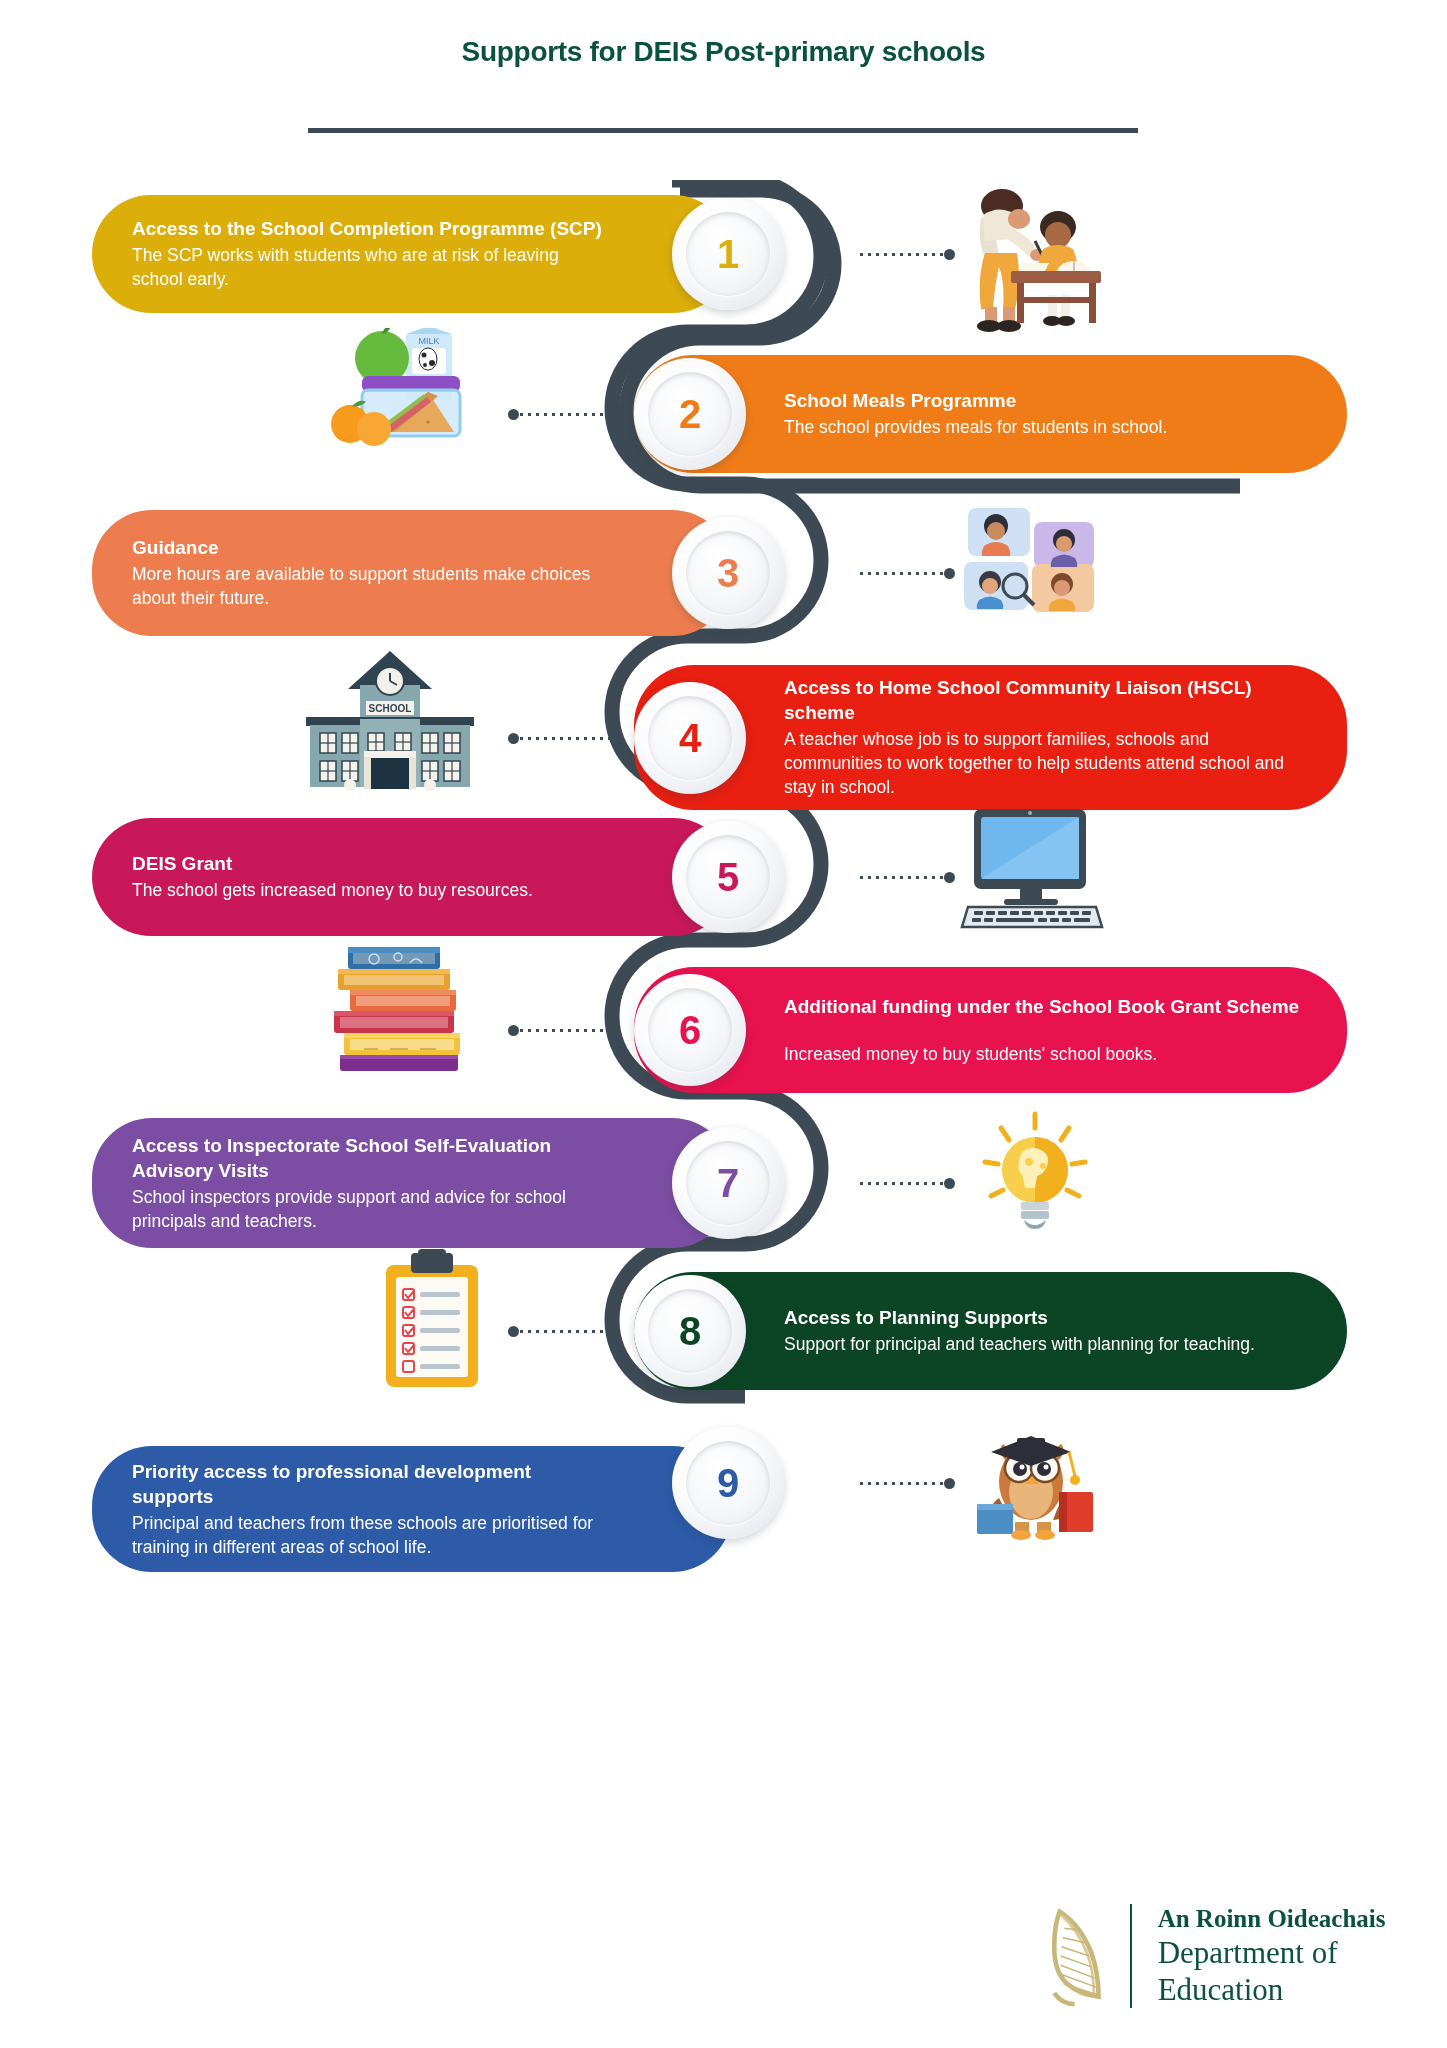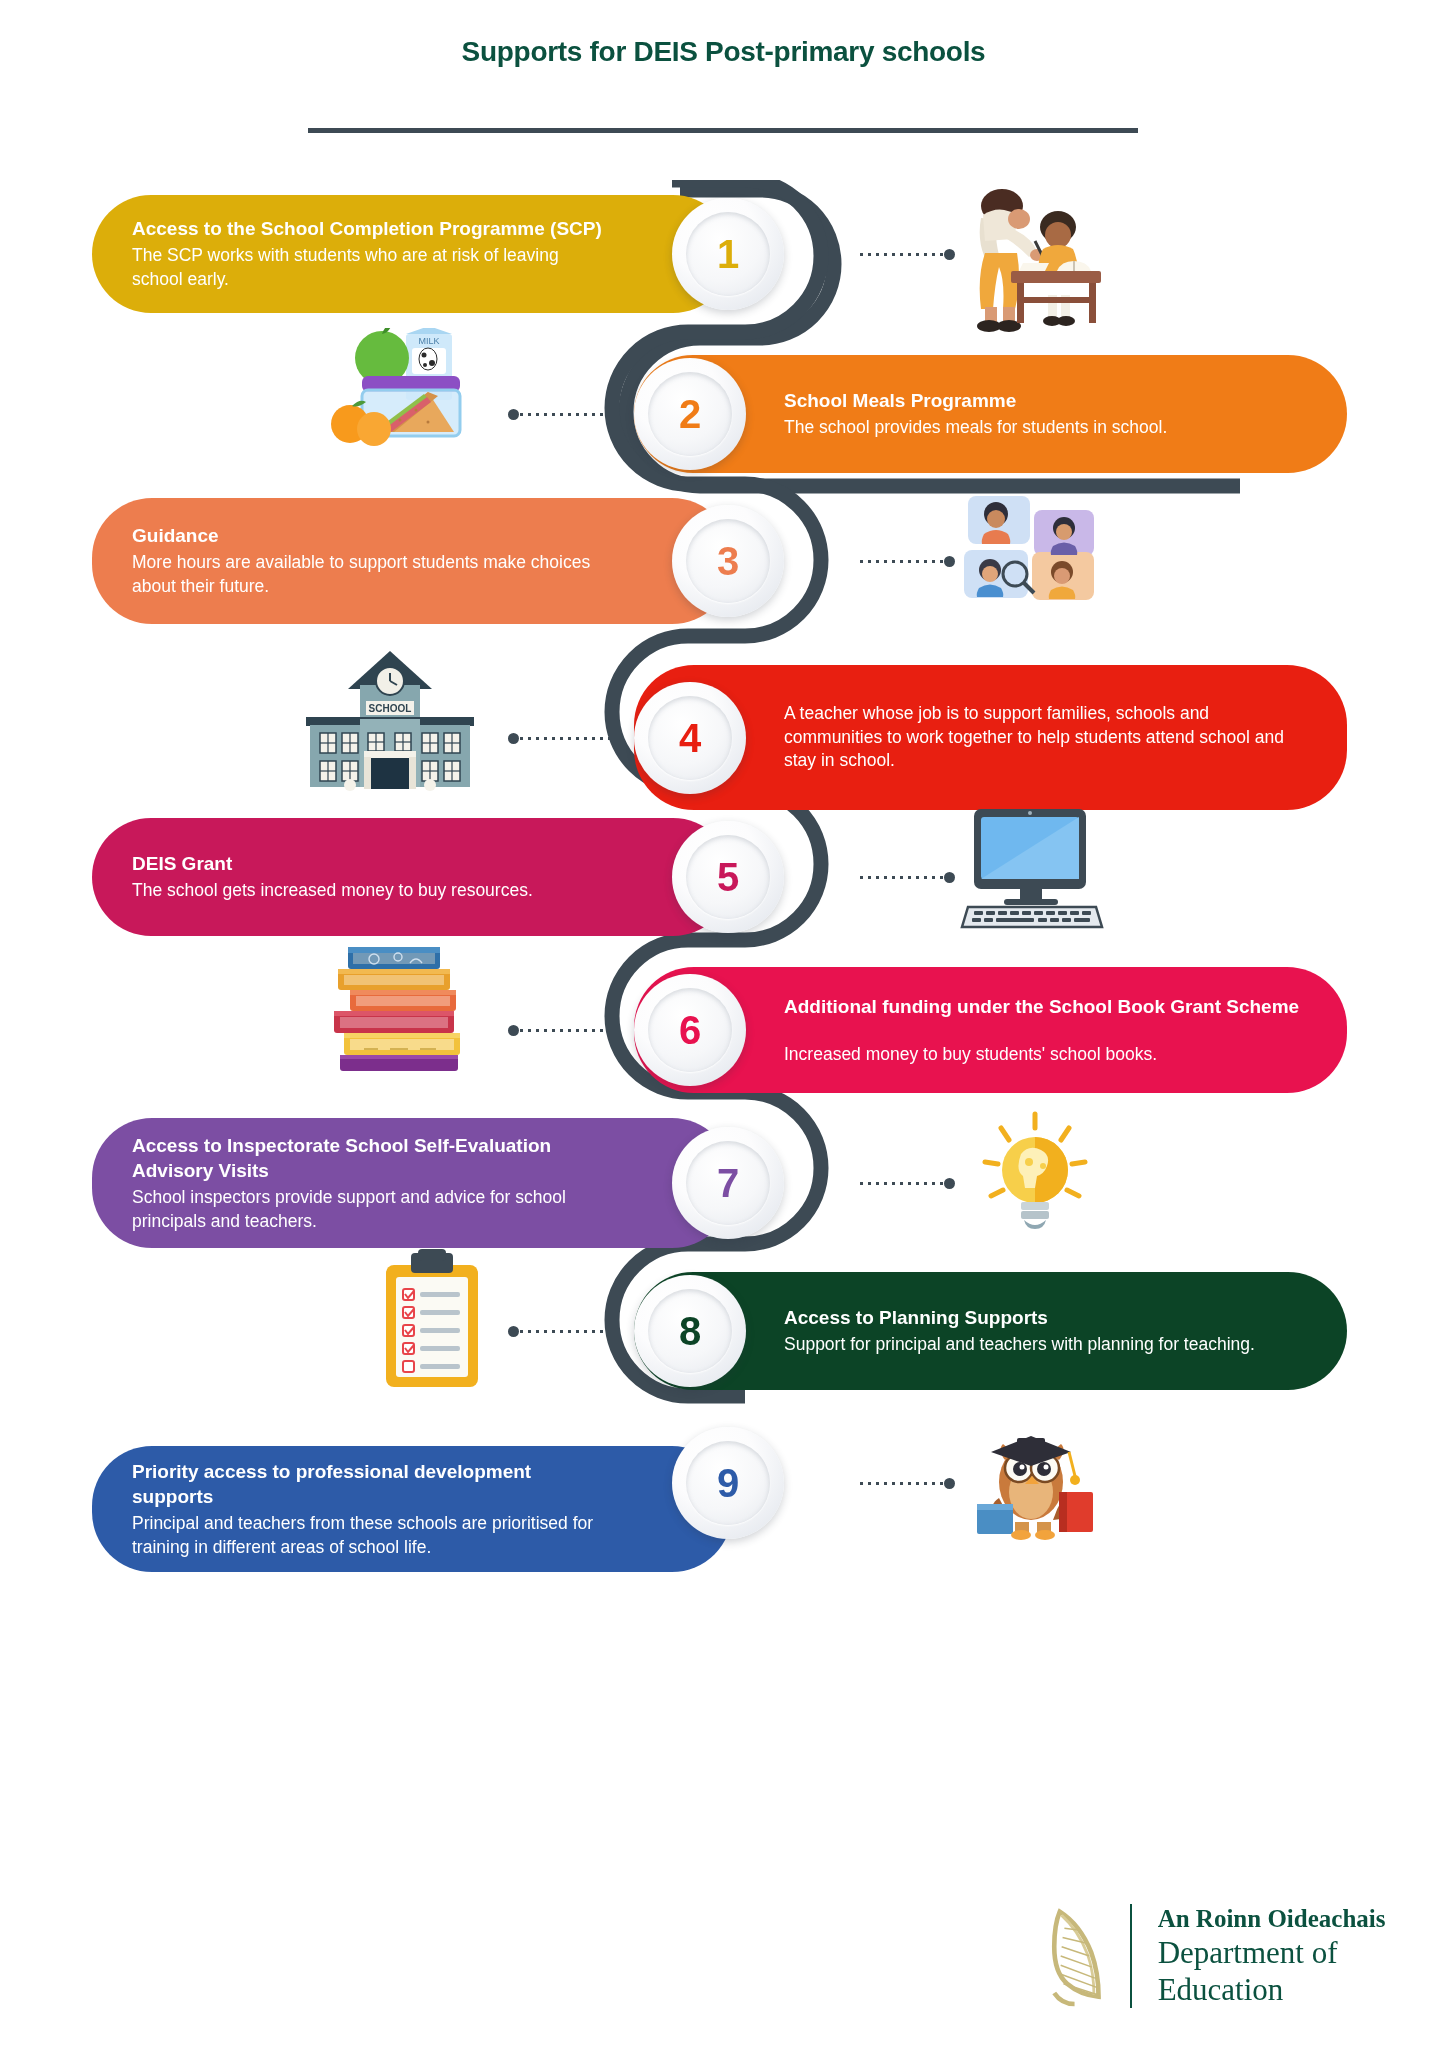--- a/index.html
+++ b/index.html
@@ -280,21 +280,21 @@
       <path d="M67 99 l40 -30 l4 5 l-40 30z" fill="#d9606a"></path>
       <circle cx="80" cy="92" r="1.5" fill="#b87a3c"></circle>
       <circle cx="96" cy="82" r="1.5" fill="#b87a3c"></circle>
       <circle cx="108" cy="94" r="1.5" fill="#b87a3c"></circle>
       <circle cx="30" cy="96" r="19" fill="#f89a1c"></circle>
       <circle cx="54" cy="101" r="17" fill="#f9a733"></circle>
       <path d="M32 78 q8 -8 14 -4 q-8 6 -14 4z" fill="#4e9a3a"></path>
     </svg>
   </div>
 
-  <div class="row" style="top:498px; height:130px;padding-left:28px;">
+  <div class="row" style="top:510px; height:130px;padding-left:28px;">
     <div class="bar left" style="top:0; width:640px; height:126px; background:#ed7d4e;">
       <div class="bar-text">
         <div class="bar-title">Guidance</div>
         <div class="bar-desc">More hours are available to support students make choices about their future.</div>
       </div>
     </div>
     <div class="medallion" style="left:672px; top:7px;">
       <span class="medallion-num" style="color:#ed7d4e;">3</span>
     </div>
     <div class="leader" style="left:860px; top:62px; width:92px;"></div>
@@ -318,20 +318,21 @@
       <circle cx="102" cy="88" r="8" fill="#d99a74"></circle>
       <path d="M91 102 q11 -7 22 0 q3 5 2 9 l-26 0 q-1 -4 2 -9z" fill="#f0a83c"></path>
       <circle cx="55" cy="86" r="12" fill="none" stroke="#3d4a54" stroke-width="3"></circle>
       <line x1="64" y1="95" x2="74" y2="105" stroke="#3d4a54" stroke-width="4"></line>
     </svg>
   </div>
 
   <div class="row" style="top:665px; height:150px;">
     <div class="bar right" style="left:634px; top:0; width:713px; height:145px; background:#e81f11;">
       <div class="bar-text">
+        <div class="bar-title">Access to Home School Community Liaison (HSCL) scheme</div>
         <div class="bar-desc">A teacher whose job is to support families, schools and communities to work together to help students attend school and stay in school.</div>
       </div>
     </div>
     <div class="medallion" style="left:634px; top:17px;">
       <span class="medallion-num" style="color:#e81f11;">4</span>
     </div>
     <div class="leader" style="left:520px; top:72px; width:94px;"></div>
     <div class="leader-dot" style="left:508px; top:68px;"></div>
 
     <svg class="icon-art" style="left:300px; top:-20px;" width="180" height="150" viewBox="0 0 180 150">

